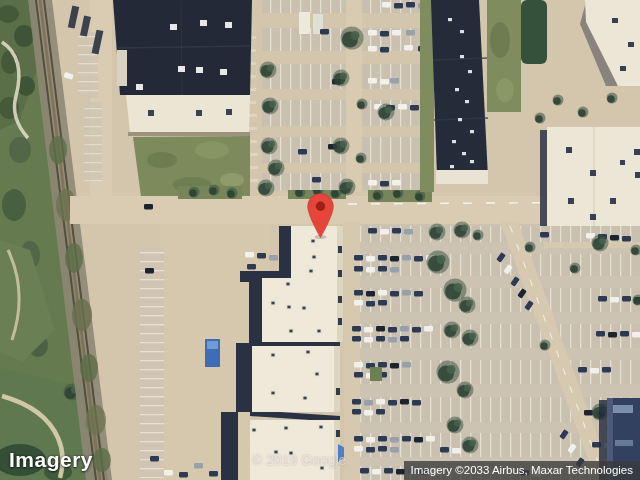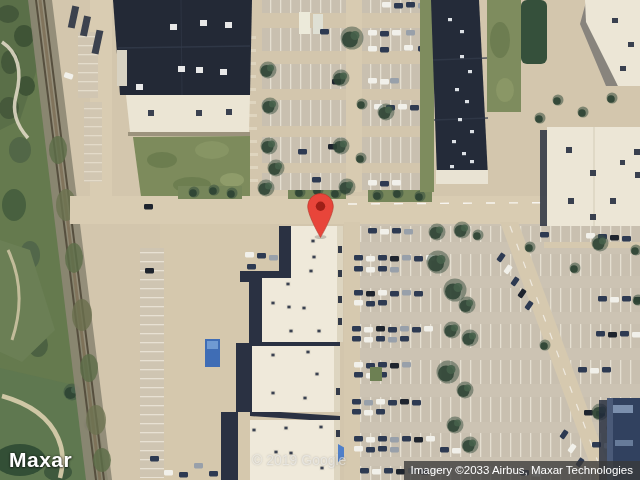--- a/index.html
+++ b/index.html
@@ -499,16 +499,16 @@
 
 <div class="pin">
   <svg width="27" height="46" viewBox="0 0 27 46">
     <ellipse cx="13.5" cy="44" rx="6" ry="2" fill="#000" opacity=".18"></ellipse>
     <path d="M13.5,44.5 C13.5,44.5 26.3,22.5 26.3,13.3 A12.8,12.8 0 1 0 0.7,13.3 C0.7,22.5 13.5,44.5 13.5,44.5 Z" stroke="#b2362b" stroke-width=".6" fill="#E8453A"></path>
     <circle cx="13.5" cy="13.3" r="4.7" fill="#9E1F17"></circle>
   </svg>
 </div>
 
 <div class="watermark">© 2019 Google</div>
-<div class="google-logo">Maxar</div>
+<div class="google-logo">Imagery</div>
 <div class="attribution">Imagery ©2033 Airbus, Maxar Technologies</div>
 
 </div>
 
 </body></html>

